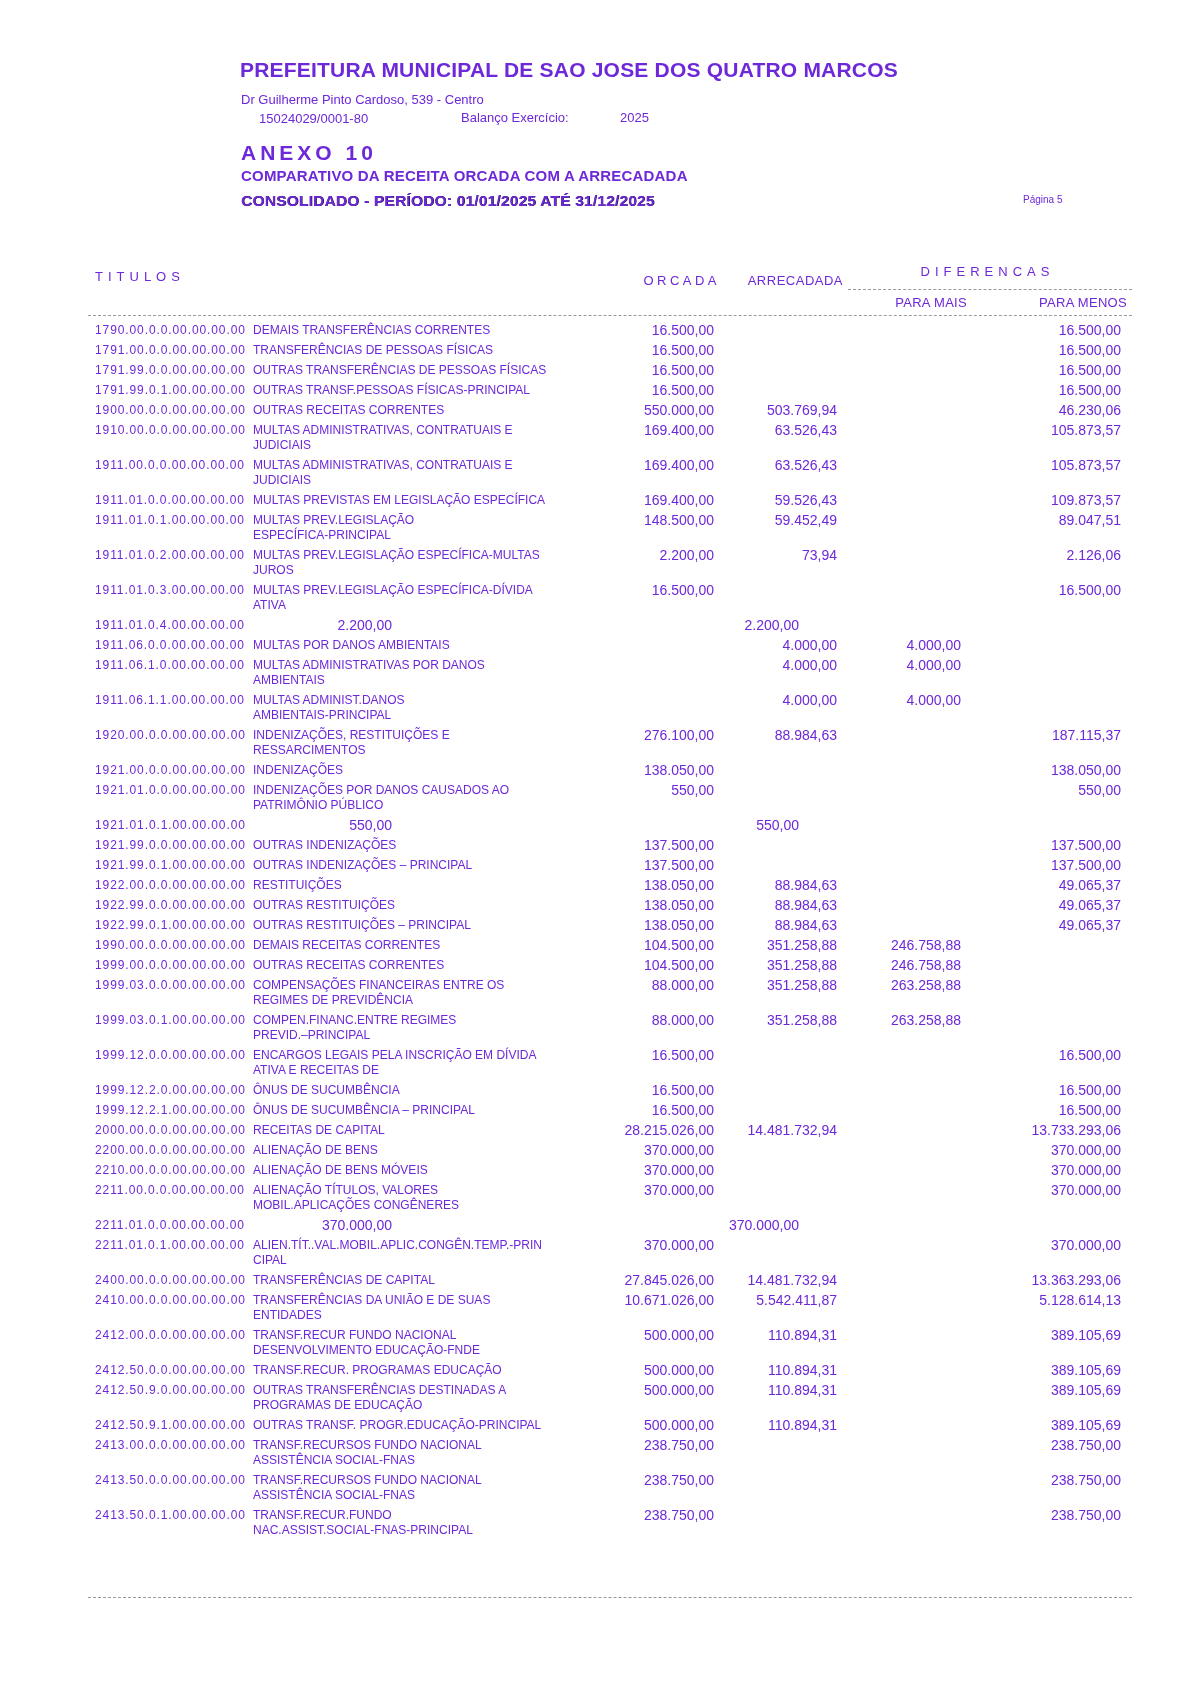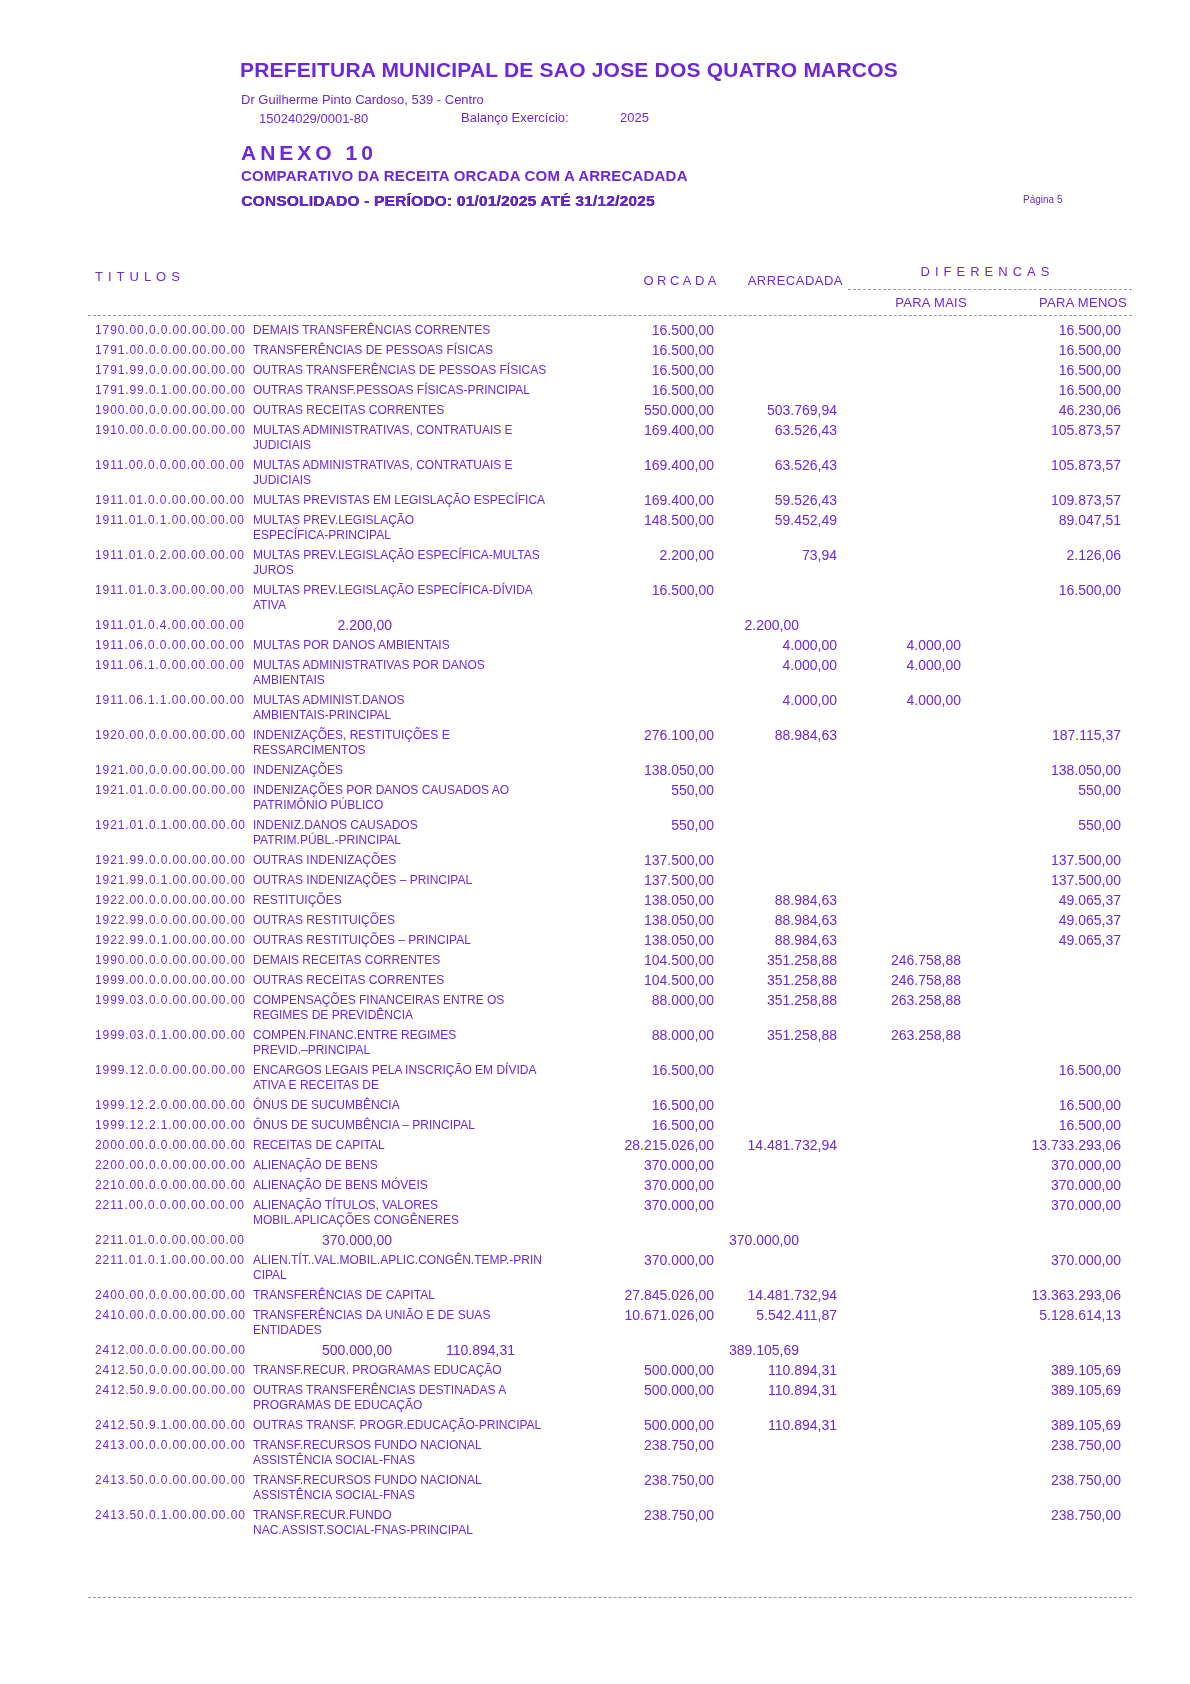--- a/index.html
+++ b/index.html
@@ -250,22 +250,20 @@
       <div class="c-desc">INDENIZAÇÕES POR DANOS CAUSADOS AO
 PATRIMÔNIO PÚBLICO</div>
       <div class="c-num c-orcada">550,00</div>
       <div class="c-num c-arrecadada"></div>
       <div class="c-num c-mais"></div>
       <div class="c-num c-menos">550,00</div>
     </div>
 
     <div class="row">
       <div class="c-code">1921.01.0.1.00.00.00.00</div>
-      <div class="c-desc">INDENIZ.DANOS CAUSADOS
-PATRIM.PÚBL.-PRINCIPAL</div>
       <div class="c-num c-orcada">550,00</div>
       <div class="c-num c-arrecadada"></div>
       <div class="c-num c-mais"></div>
       <div class="c-num c-menos">550,00</div>
     </div>
 
     <div class="row">
       <div class="c-code">1921.99.0.0.00.00.00.00</div>
       <div class="c-desc">OUTRAS INDENIZAÇÕES</div>
       <div class="c-num c-orcada">137.500,00</div>
@@ -445,20 +443,22 @@
       <div class="c-desc">TRANSFERÊNCIAS DA UNIÃO E DE SUAS
 ENTIDADES</div>
       <div class="c-num c-orcada">10.671.026,00</div>
       <div class="c-num c-arrecadada">5.542.411,87</div>
       <div class="c-num c-mais"></div>
       <div class="c-num c-menos">5.128.614,13</div>
     </div>
 
     <div class="row">
       <div class="c-code">2412.00.0.0.00.00.00.00</div>
+      <div class="c-desc">TRANSF.RECUR FUNDO NACIONAL
+DESENVOLVIMENTO EDUCAÇÃO-FNDE</div>
       <div class="c-num c-orcada">500.000,00</div>
       <div class="c-num c-arrecadada">110.894,31</div>
       <div class="c-num c-mais"></div>
       <div class="c-num c-menos">389.105,69</div>
     </div>
 
     <div class="row">
       <div class="c-code">2412.50.0.0.00.00.00.00</div>
       <div class="c-desc">TRANSF.RECUR. PROGRAMAS EDUCAÇÃO</div>
       <div class="c-num c-orcada">500.000,00</div>

